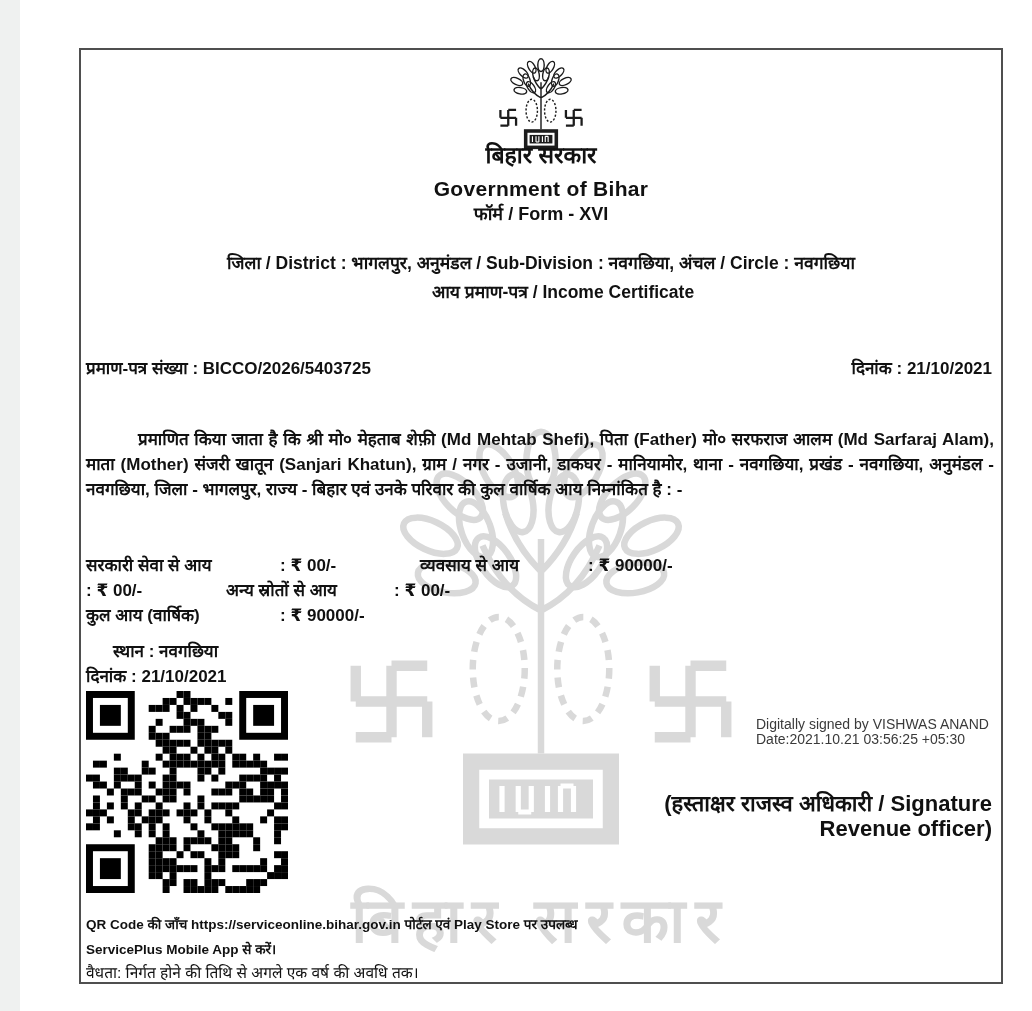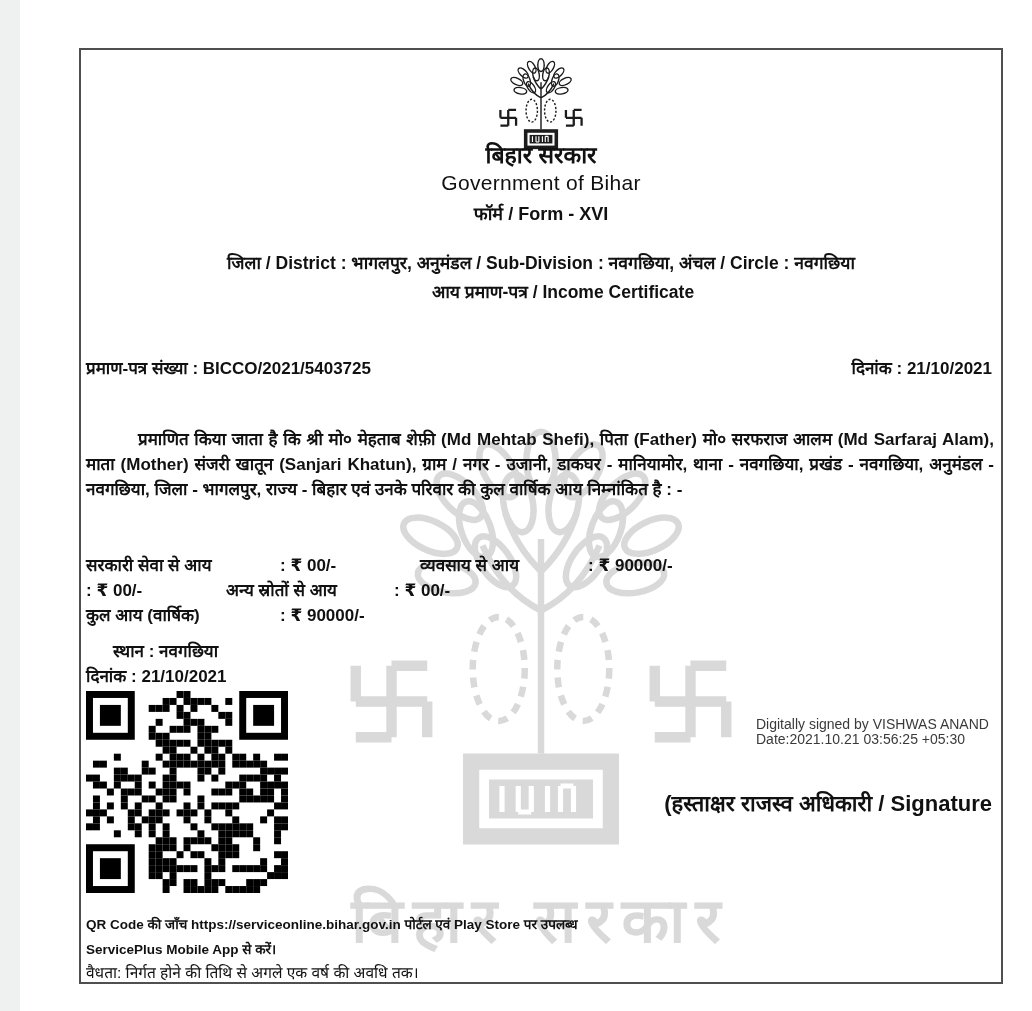--- a/index.html
+++ b/index.html
@@ -20,21 +20,21 @@
   
   .watermark{ position:absolute; left:0; top:0; width:100%; height:100%; overflow:hidden; color:#d9d9d9; pointer-events:none; }
   .wm-emblem{ position:absolute; left:50%; top:346px; transform:translateX(-50%); }
   .wm-text{ position:absolute; left:0; right:0; top:826px; text-align:center;
     font-size:62px; font-weight:700; color:#d9d9d9; letter-spacing:10px; white-space:nowrap; }
   .content{ position:absolute; left:0; top:0; width:100%; height:100%; z-index:2; }
 
   
   .emblem-header{ position:absolute; left:50%; top:8px; transform:translateX(-50%); color:#1c1c1c; }
   .h-hindi  { top:88px;  font-size:23px; font-weight:700; }
-  .h-eng    { top:121px; font-size:21px; font-weight:400; letter-spacing:.3px; }
+  .h-eng    { top:127px; font-size:21px; font-weight:700; letter-spacing:.3px; }
   .h-form   { top:151px; font-size:18px; font-weight:700; }
   .district { top:200px; font-size:17.5px; font-weight:700; }
   .cert-title{ top:229px; font-size:17.5px; font-weight:700;padding-left:44px; }
 
   .meta-row{ top:306px; left:5px; right:9px; display:flex; justify-content:space-between;
     font-size:17px; font-weight:700; }
 
   .body-para{ top:377px; left:5px; right:7px; font-size:17px; font-weight:700;
     line-height:25px; text-align:justify; text-indent:52px; }
 
@@ -114,21 +114,21 @@
     </svg>
 
     <div class="abs center h-hindi">बिहार सरकार</div>
     <div class="abs center h-eng">Government of Bihar</div>
     <div class="abs center h-form">फॉर्म / Form - XVI</div>
 
     <div class="abs center district">जिला / District : भागलपुर, अनुमंडल / Sub-Division : नवगछिया, अंचल / Circle : नवगछिया</div>
     <div class="abs center cert-title">आय प्रमाण-पत्र / Income Certificate</div>
 
     <div class="abs meta-row">
-      <span>प्रमाण-पत्र संख्या : BICCO/2021/5403725</span>
+      <span>प्रमाण-पत्र संख्या : BICCO/2026/5403725</span>
       <span>दिनांक : 21/10/2021</span>
     </div>
 
     <div class="abs body-para">प्रमाणित किया जाता है कि श्री मो० मेहताब शेफ़ी (Md Mehtab Shefi), पिता (Father) मो० सरफराज आलम (Md Sarfaraj Alam), माता (Mother) संजरी खातून (Sanjari Khatun), ग्राम / नगर - उजानी, डाकघर - मानियामोर, थाना - नवगछिया, प्रखंड - नवगछिया, अनुमंडल - नवगछिया, जिला - भागलपुर, राज्य - बिहार एवं उनके परिवार की कुल वार्षिक आय निम्नांकित है : -</div>
 
     <div class="abs income">
       <div class="row">
         <span class="l1">सरकारी सेवा से आय</span>
         <span class="v1">: ₹ 00/-</span>
         <span class="l2">व्यवसाय से आय</span>
@@ -474,20 +474,21 @@
           </g>
         </svg></div>
 
     <div class="abs digisig">
       <div>Digitally signed by VISHWAS ANAND</div>
       <div>Date:2021.10.21 03:56:25 +05:30</div>
     </div>
 
     <div class="abs sig-block">
       <div>(हस्ताक्षर राजस्व अधिकारी / Signature</div>
+      <div>Revenue officer)</div>
     </div>
 
     <div class="abs qr-note">
       <div>QR Code की जाँच https://serviceonline.bihar.gov.in पोर्टल एवं Play Store पर उपलब्ध</div>
       <div>ServicePlus Mobile App से करें।</div>
     </div>
     <div class="abs validity">वैधता: निर्गत होने की तिथि से अगले एक वर्ष की अवधि तक।</div>
 
   </div>
 </div>

